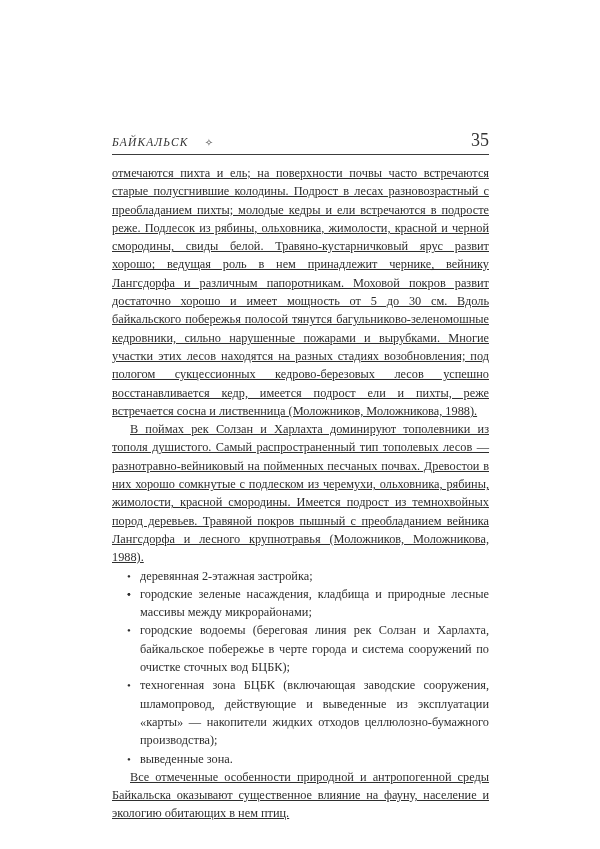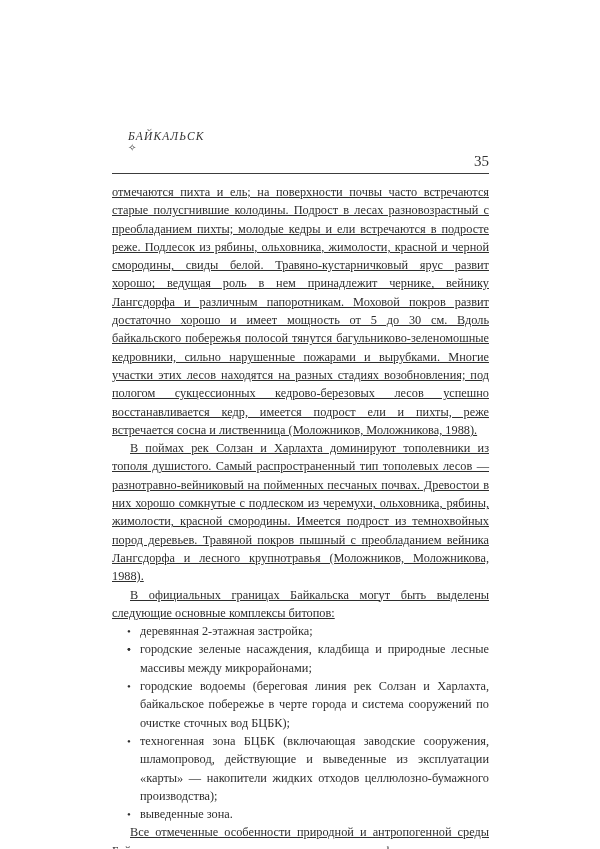--- a/index.html
+++ b/index.html
@@ -18,35 +18,34 @@
   .content {
     position: absolute;
     left: 112px; top: 130px;
     width: 377px;
   }
   .running-head {
     display: flex;
     align-items: baseline;
     font-size: 11.5px;
     color: #333333;
-    flex-direction: column;
   }
   .running-title {
     font-style: italic;
     letter-spacing: 1.2px;
   }
   .ornament {
     margin-left: 16px;
     font-size: 10px;
     font-style: normal;
     color: #444444;
   }
   .page-number {
     margin-left: auto;
-    font-size: 15px;
+    font-size: 18px;
     font-style: normal;
   }
   .header-rule {
     border: none;
     border-bottom: 1px solid #3c3c3c;
     margin: 3px 0 0 0;
     height: 0;
   }
   .body-text {
     margin-top: 9px;
@@ -82,21 +81,20 @@
     <div class="running-head">
       <span class="running-title">БАЙКАЛЬСК</span>
       <span class="ornament">✧</span>
       <span class="page-number">35</span>
     </div>
     <hr class="header-rule">
 
     <div class="body-text">
       <p>отмечаются пихта и ель; на поверхности почвы часто встречаются старые полусгнившие колодины. Подрост в лесах разновозрастный с преобладанием пихты; молодые кедры и ели встречаются в подросте реже. Подлесок из рябины, ольховника, жимолости, красной и черной смородины, свиды белой. Травяно-кустарничковый ярус развит хорошо; ведущая роль в нем принадлежит чернике, вейнику Лангсдорфа и различным папоротникам. Моховой покров развит достаточно хорошо и имеет мощность от 5 до 30 см. Вдоль байкальского побережья полосой тянутся багульниково-зеленомошные кедровники, сильно нарушенные пожарами и вырубками. Многие участки этих лесов находятся на разных стадиях возобновления; под пологом сукцессионных кедрово-березовых лесов успешно восстанавливается кедр, имеется подрост ели и пихты, реже встречается сосна и лиственница (Моложников, Моложникова, 1988).</p>
       <p class="indent">В поймах рек Солзан и Харлахта доминируют тополевники из тополя душистого. Самый распространенный тип тополевых лесов — разнотравно-вейниковый на пойменных песчаных почвах. Древостои в них хорошо сомкнутые с подлеском из черемухи, ольховника, рябины, жимолости, красной смородины. Имеется подрост из темнохвойных пород деревьев. Травяной покров пышный с преобладанием вейника Лангсдорфа и лесного крупнотравья (Моложников, Моложникова, 1988).</p>
-      <p class="indent">В официальных границах Байкальска могут быть выделены следующие основные комплексы битопов:</p>
 
       <ul class="biotope-list">
         <li>
           <span class="bullet">•</span>
           <span>деревянная 2-этажная застройка;</span>
         </li>
         <li>
           <span class="bullet">•</span>
         </li>
         <li>

